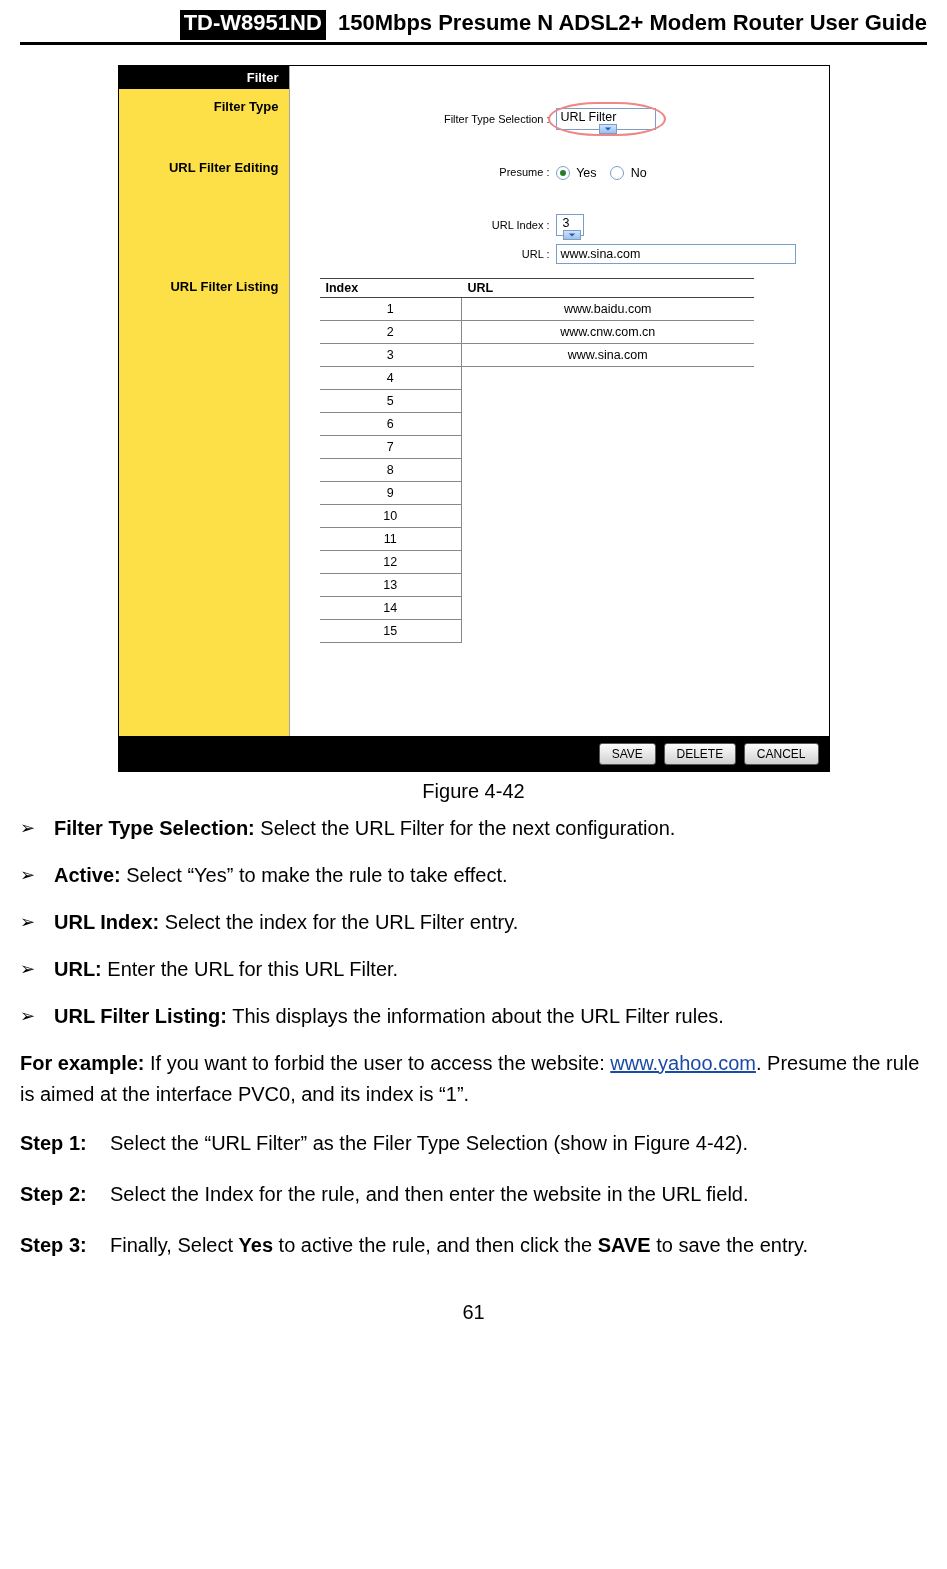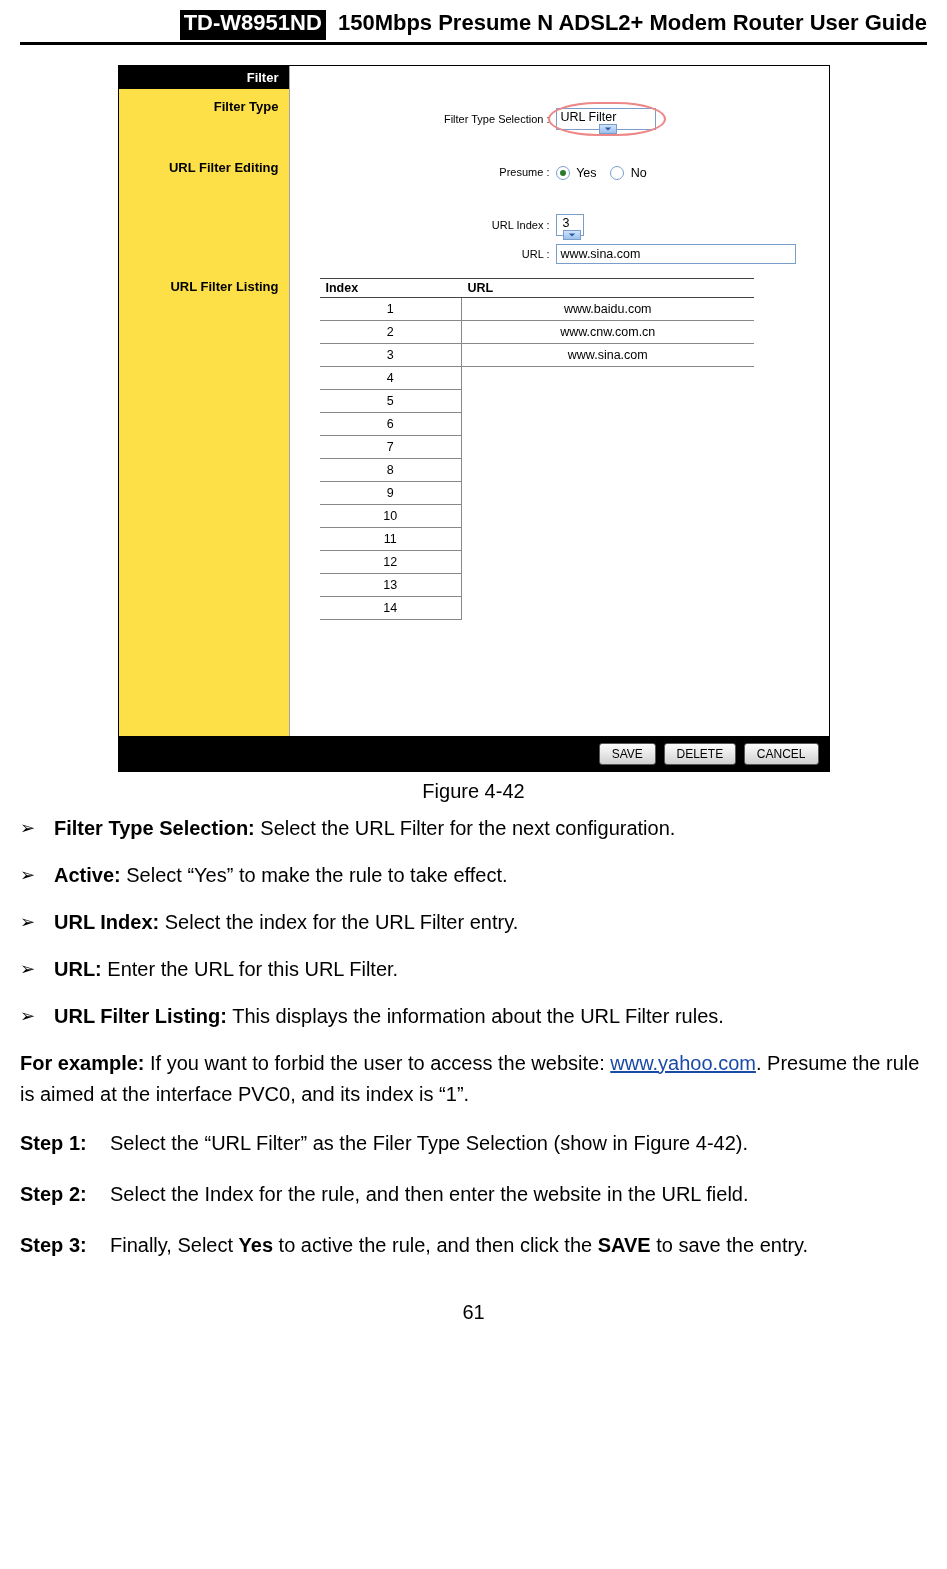--- a/index.html
+++ b/index.html
@@ -356,20 +356,24 @@
                 <td class="url" style="border-bottom: none;"></td>
               </tr>
               <tr>
                 <td class="idx">13</td>
                 <td class="url" style="border-bottom: none;"></td>
               </tr>
               <tr>
                 <td class="idx">14</td>
                 <td class="url" style="border-bottom: none;"></td>
               </tr>
+              <tr>
+                <td class="idx">15</td>
+                <td class="url" style="border-bottom: none;"></td>
+              </tr>
             </tbody>
         </table>
 
       </div>
     </div>
     <div class="ss-footer">
       <span class="ss-btn">SAVE</span>
       <span class="ss-btn">DELETE</span>
       <span class="ss-btn">CANCEL</span>
     </div>

